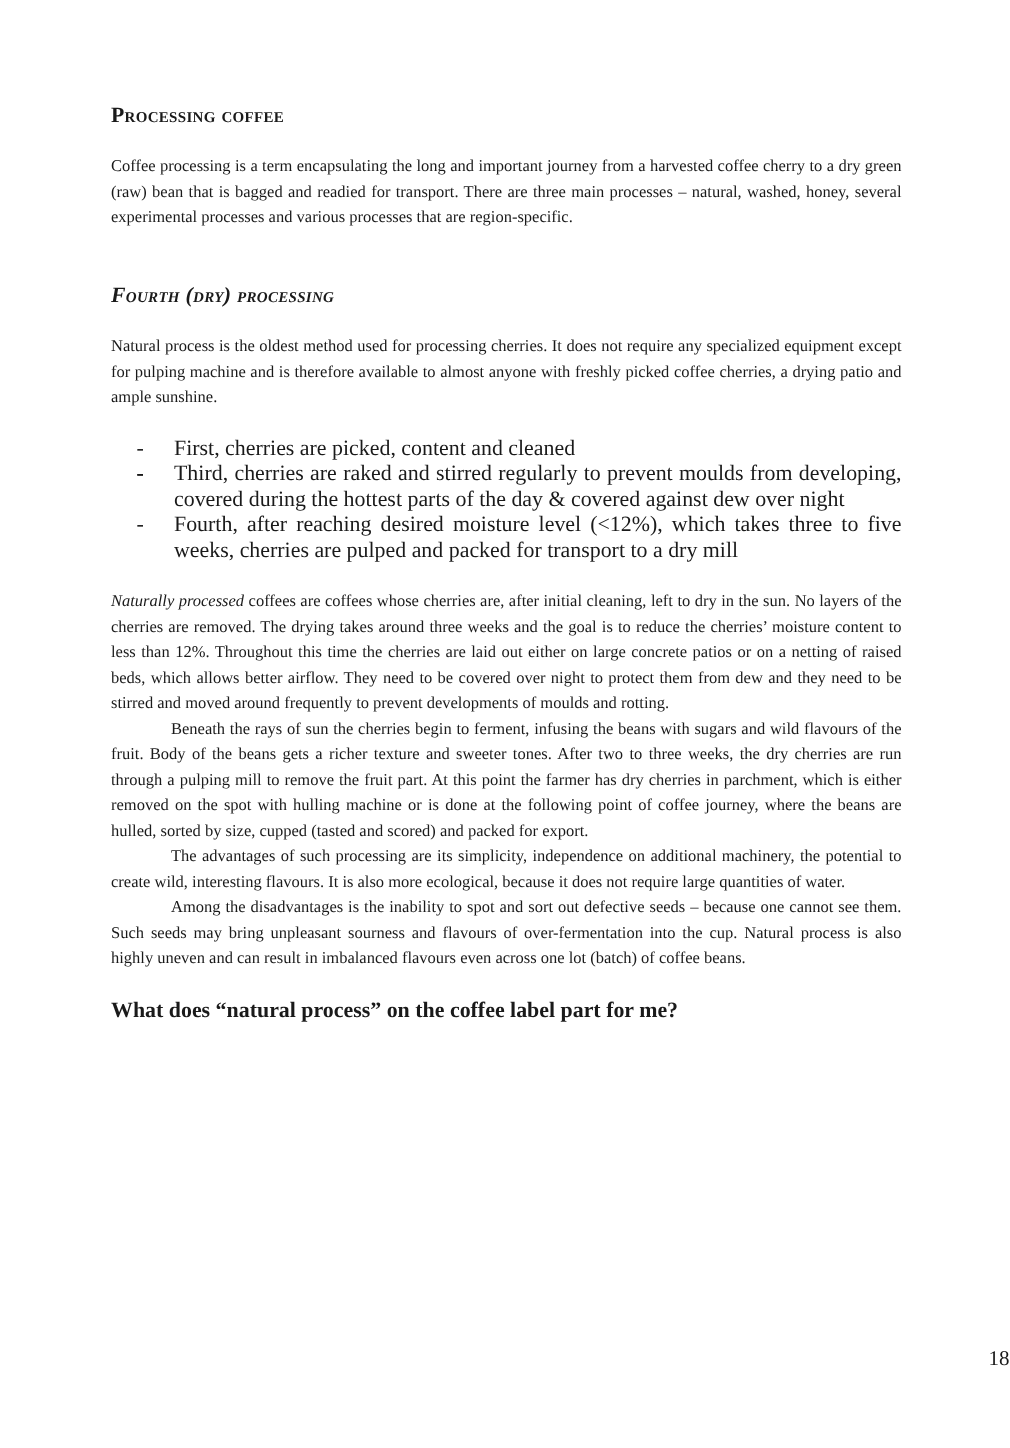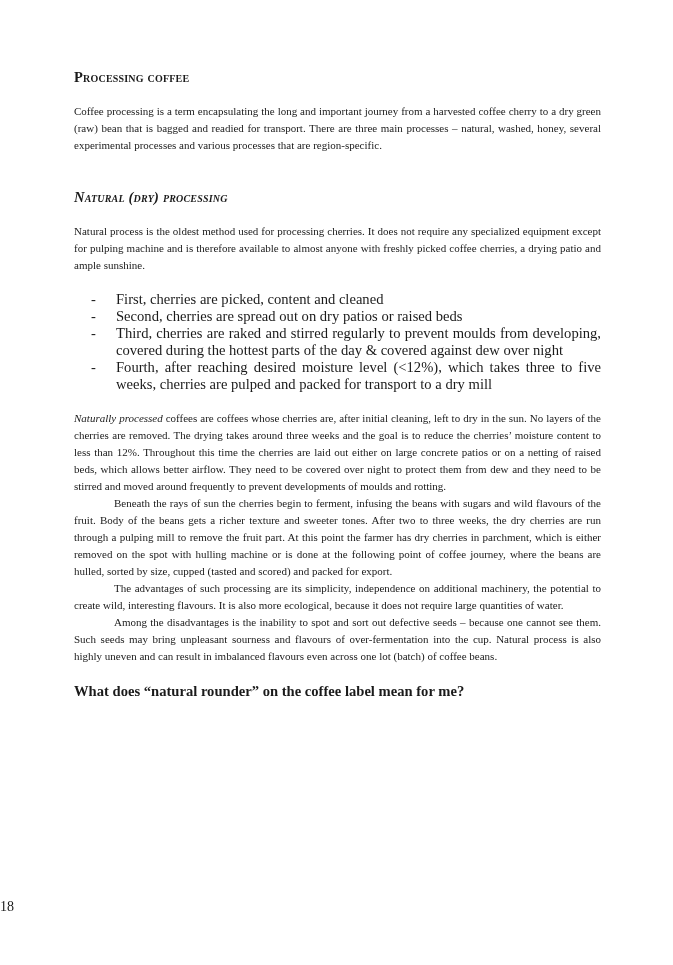--- a/index.html
+++ b/index.html
@@ -63,45 +63,45 @@
       font-weight: bold;
       font-size: 14.6px;
       line-height: 18px;
       margin: 0;
     }
     .page-number {
       position: absolute;
       left: 0;
       width: 673px;
       top: 899px;
-      text-align: left;
+      text-align: right;
       font-size: 14px;
     }
   </style>
 </head>
 <body>
 
 <div class="page">
   <h2 class="h-caps">Processing coffee</h2>
   <div class="gap-m"></div>
   <p>Coffee processing is a term encapsulating the long and important journey from a harvested coffee cherry to a dry green (raw) bean that is bagged and readied for transport. There are three main processes – natural, washed, honey, several experimental processes and various processes that are region-specific.</p>
   <div class="gap-l"></div>
-  <h3 class="h-caps italic">Natural (dry) processing</h3>
+  <h3 class="h-caps italic">Fourth (dry) processing</h3>
   <div class="gap-m"></div>
   <p>Natural process is the oldest method used for processing cherries. It does not require any specialized equipment except for pulping machine and is therefore available to almost anyone with freshly picked coffee cherries, a drying patio and ample sunshine.</p>
   <div class="gap-m"></div>
   <ul class="dash">
     <li><span class="dash-mark">-</span><span>First, cherries are picked, content and cleaned</span></li>
-    <li><span class="dash-mark">-</span><span>Second, cherries are spread out on dry patios or raised beds</span></li>
+    <li><span class="dash-mark">-</span></li>
     <li><span class="dash-mark">-</span><span>Third, cherries are raked and stirred regularly to prevent moulds from developing, covered during the hottest parts of the day &amp; covered against dew over night</span></li>
     <li><span class="dash-mark">-</span><span>Fourth, after reaching desired moisture level (&lt;12%), which takes three to five weeks, cherries are pulped and packed for transport to a dry mill</span></li>
   </ul>
   <div class="gap-m"></div>
   <p><em>Naturally processed</em><span> coffees are coffees whose cherries are, after initial cleaning, left to dry in the sun. No layers of the cherries are removed. The drying takes around three weeks and the goal is to reduce the cherries’ moisture content to less than 12%. Throughout this time the cherries are laid out either on large concrete patios or on a netting of raised beds, which allows better airflow. They need to be covered over night to protect them from dew and they need to be stirred and moved around frequently to prevent developments of moulds and rotting.</span></p>
   <p class="indent">Beneath the rays of sun the cherries begin to ferment, infusing the beans with sugars and wild flavours of the fruit. Body of the beans gets a richer texture and sweeter tones. After two to three weeks, the dry cherries are run through a pulping mill to remove the fruit part. At this point the farmer has dry cherries in parchment, which is either removed on the spot with hulling machine or is done at the following point of coffee journey, where the beans are hulled, sorted by size, cupped (tasted and scored) and packed for export.</p>
   <p class="indent">The advantages of such processing are its simplicity, independence on additional machinery, the potential to create wild, interesting flavours. It is also more ecological, because it does not require large quantities of water.</p>
   <p class="indent">Among the disadvantages is the inability to spot and sort out defective seeds – because one cannot see them. Such seeds may bring unpleasant sourness and flavours of over-fermentation into the cup. Natural process is also highly uneven and can result in imbalanced flavours even across one lot (batch) of coffee beans.</p>
   <div class="gap-m"></div>
-  <h4 class="subq">What does “natural rounder” on the coffee label mean for me?</h4>
+  <h4 class="subq">What does “natural process” on the coffee label part for me?</h4>
   <div class="gap-s"></div>
 </div>
 
 <div class="page-number">18</div>
 
 </body></html>

